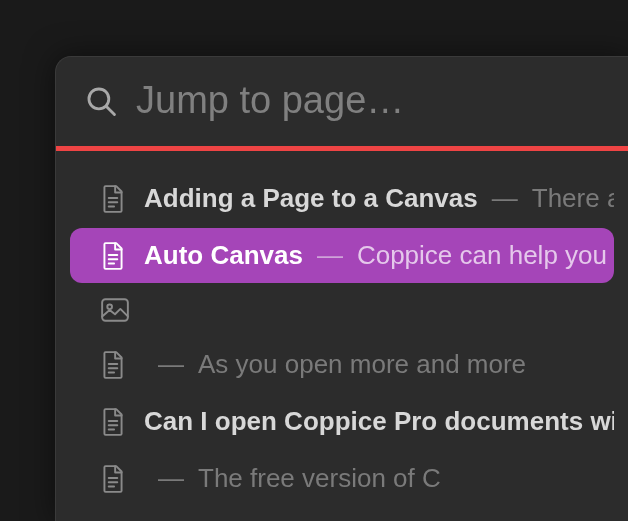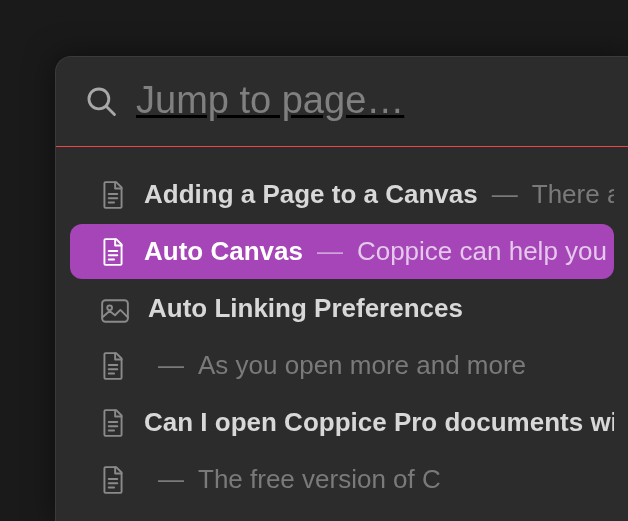--- a/index.html
+++ b/index.html
@@ -26,22 +26,21 @@
       border: 1px solid #3a3a3a;
       border-right: none;
       border-bottom: none;
       overflow: hidden;
       box-shadow: 0 0 30px rgba(0,0,0,0.5);
     }
     .search-row {
       display: flex;
       align-items: center;
       padding: 22px 28px 24px 28px;
-      border-bottom: 1px solid #ef4444;
-      text-decoration: underline;
+      border-bottom: 5px solid #ef4444;
     }
     .search-icon-wrap {
       margin-right: 18px;
       display: flex;
       align-items: center;
     }
     .search-input {
       background: transparent;
       border: none;
       outline: none;
@@ -153,21 +152,20 @@
         <span class="item-desc">Coppice can help you co</span>
       </div>
       <div class="result-item">
         <span class="item-icon">
           <svg class="page-icon" width="30" height="26" viewBox="0 0 28 24" fill="none" stroke-width="1.8" stroke-linecap="round" stroke-linejoin="round">
             <rect x="2" y="2" width="24" height="20" rx="3"></rect>
             <circle cx="9" cy="9" r="2.2"></circle>
             <path d="M2 18 L9 12 L14 16 L19 11 L26 18"></path>
           </svg>
         </span>
-        <span class="item-title">Auto Linking Preferences</span>
       </div>
       <div class="result-item">
         <span class="item-icon">
           <svg class="page-icon" width="26" height="30" viewBox="0 0 24 28" fill="none" stroke-width="1.8" stroke-linecap="round" stroke-linejoin="round">
             <path d="M5 2 H15 L20 7 V25 A1 1 0 0 1 19 26 H5 A1 1 0 0 1 4 25 V3 A1 1 0 0 1 5 2 Z"></path>
             <path d="M14 2 V8 H20"></path>
             <line x1="8" y1="13" x2="16" y2="13"></line>
             <line x1="8" y1="17" x2="16" y2="17"></line>
             <line x1="8" y1="21" x2="13" y2="21"></line>
           </svg>

